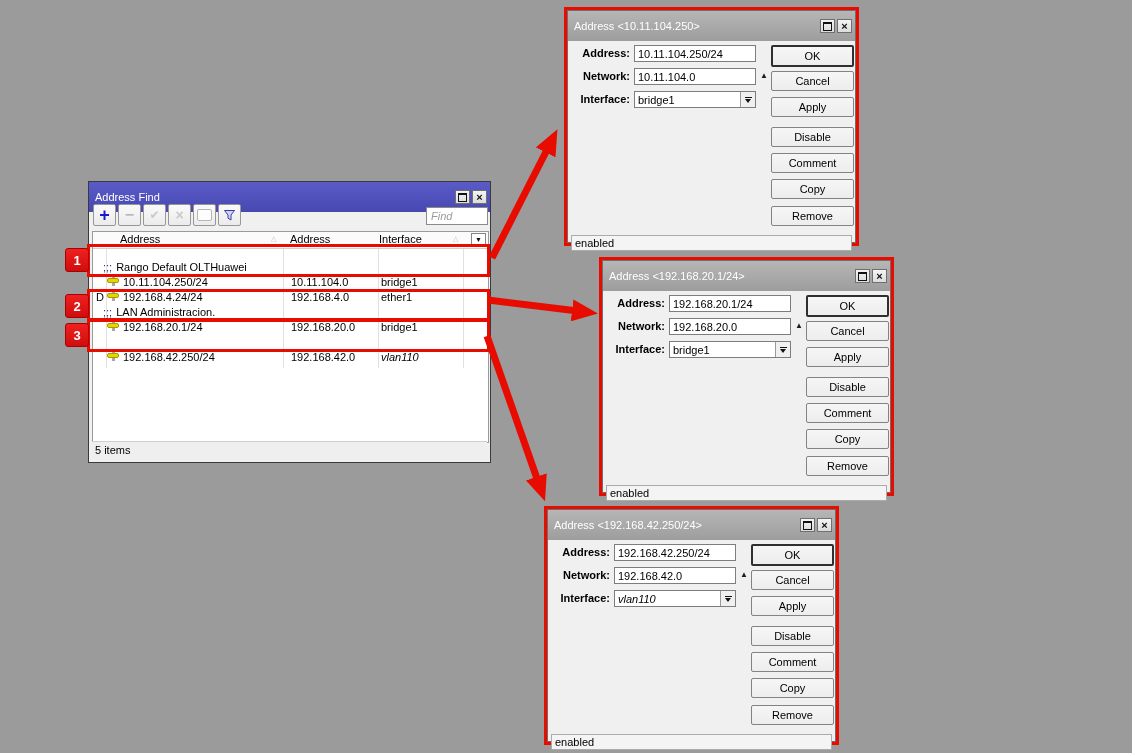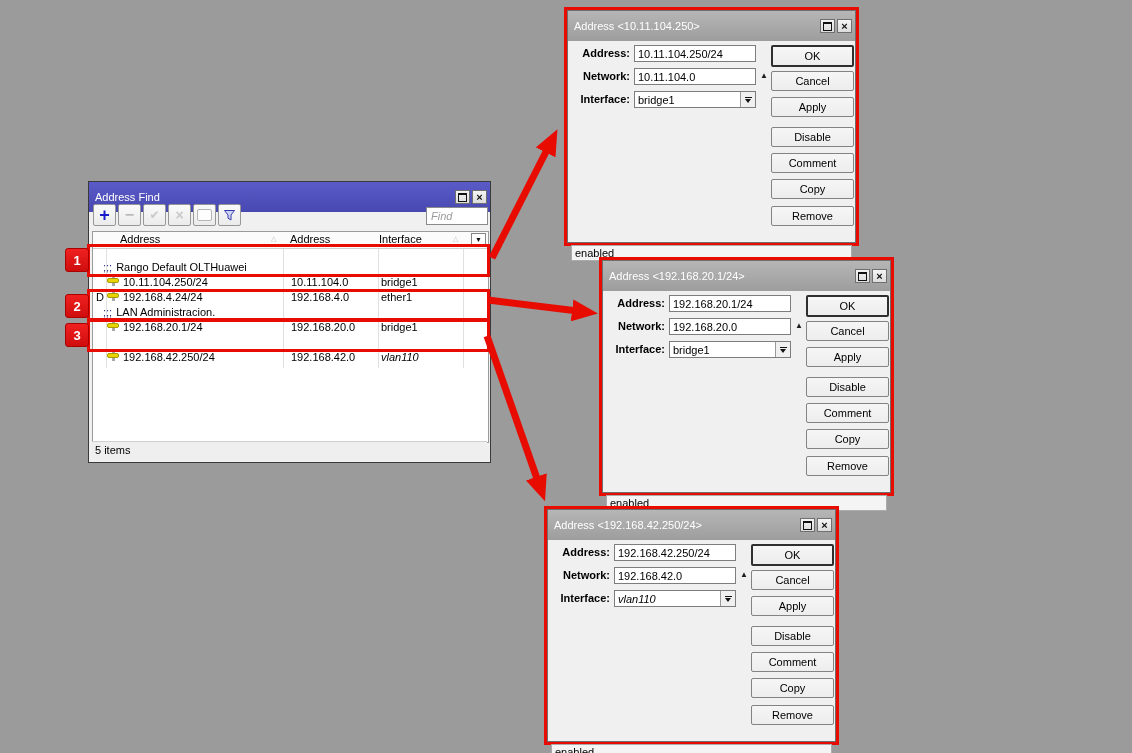--- a/index.html
+++ b/index.html
@@ -79,21 +79,21 @@
   .ddbtn{width:14px;align-self:stretch;border-left:1px solid #9a9a9a;background:#f0f0f0;
          display:flex;flex-direction:column;align-items:center;justify-content:center;}
   .ddbar{width:7px;height:1px;background:#111;margin-bottom:1px;}
   .ddtri{width:0;height:0;border-left:3px solid transparent;border-right:3px solid transparent;border-top:4px solid #111;}
   .dbtn{position:absolute;left:203px;width:83px;height:20px;background:linear-gradient(#f6f6f6,#ededed);
         border:1px solid #838383;border-radius:2px;font-size:11px;font-family:inherit;box-sizing:border-box;padding:0;}
   .b-ok{top:4px;height:22px;border:2px solid #2f2f2f;}
   .b-cancel{top:30px;} .b-apply{top:56px;} .b-disable{top:86px;}
   .b-comment{top:112px;} .b-copy{top:138px;} .b-remove{top:165px;}
   .dstatus{position:absolute;left:3px;right:3px;top:194px;height:16px;background:#f4f4f4;
-           border:1px solid #ababab;box-sizing:border-box;line-height:14px;padding-left:3px;margin-top:10px;}
+           border:1px solid #ababab;box-sizing:border-box;line-height:14px;padding-left:3px;}
 
   
   .rbox{position:absolute;left:87px;width:403px;border:3px solid #e80b00;box-sizing:border-box;
         z-index:60;pointer-events:none;}
   #rbox1{top:244px;height:33px;}
   #rbox2{top:289px;height:32px;}
   #rbox3{top:319px;height:33px;}
   .focusdots{position:absolute;left:90px;top:320px;width:398px;height:0;border-top:1px dotted #474747;z-index:58;}
   .badge{position:absolute;left:65px;width:22px;height:22px;background:linear-gradient(#f02020,#cf0d0d);
          border:1px solid #a00;border-radius:3px;color:#fff;font-weight:bold;font-size:13px;

